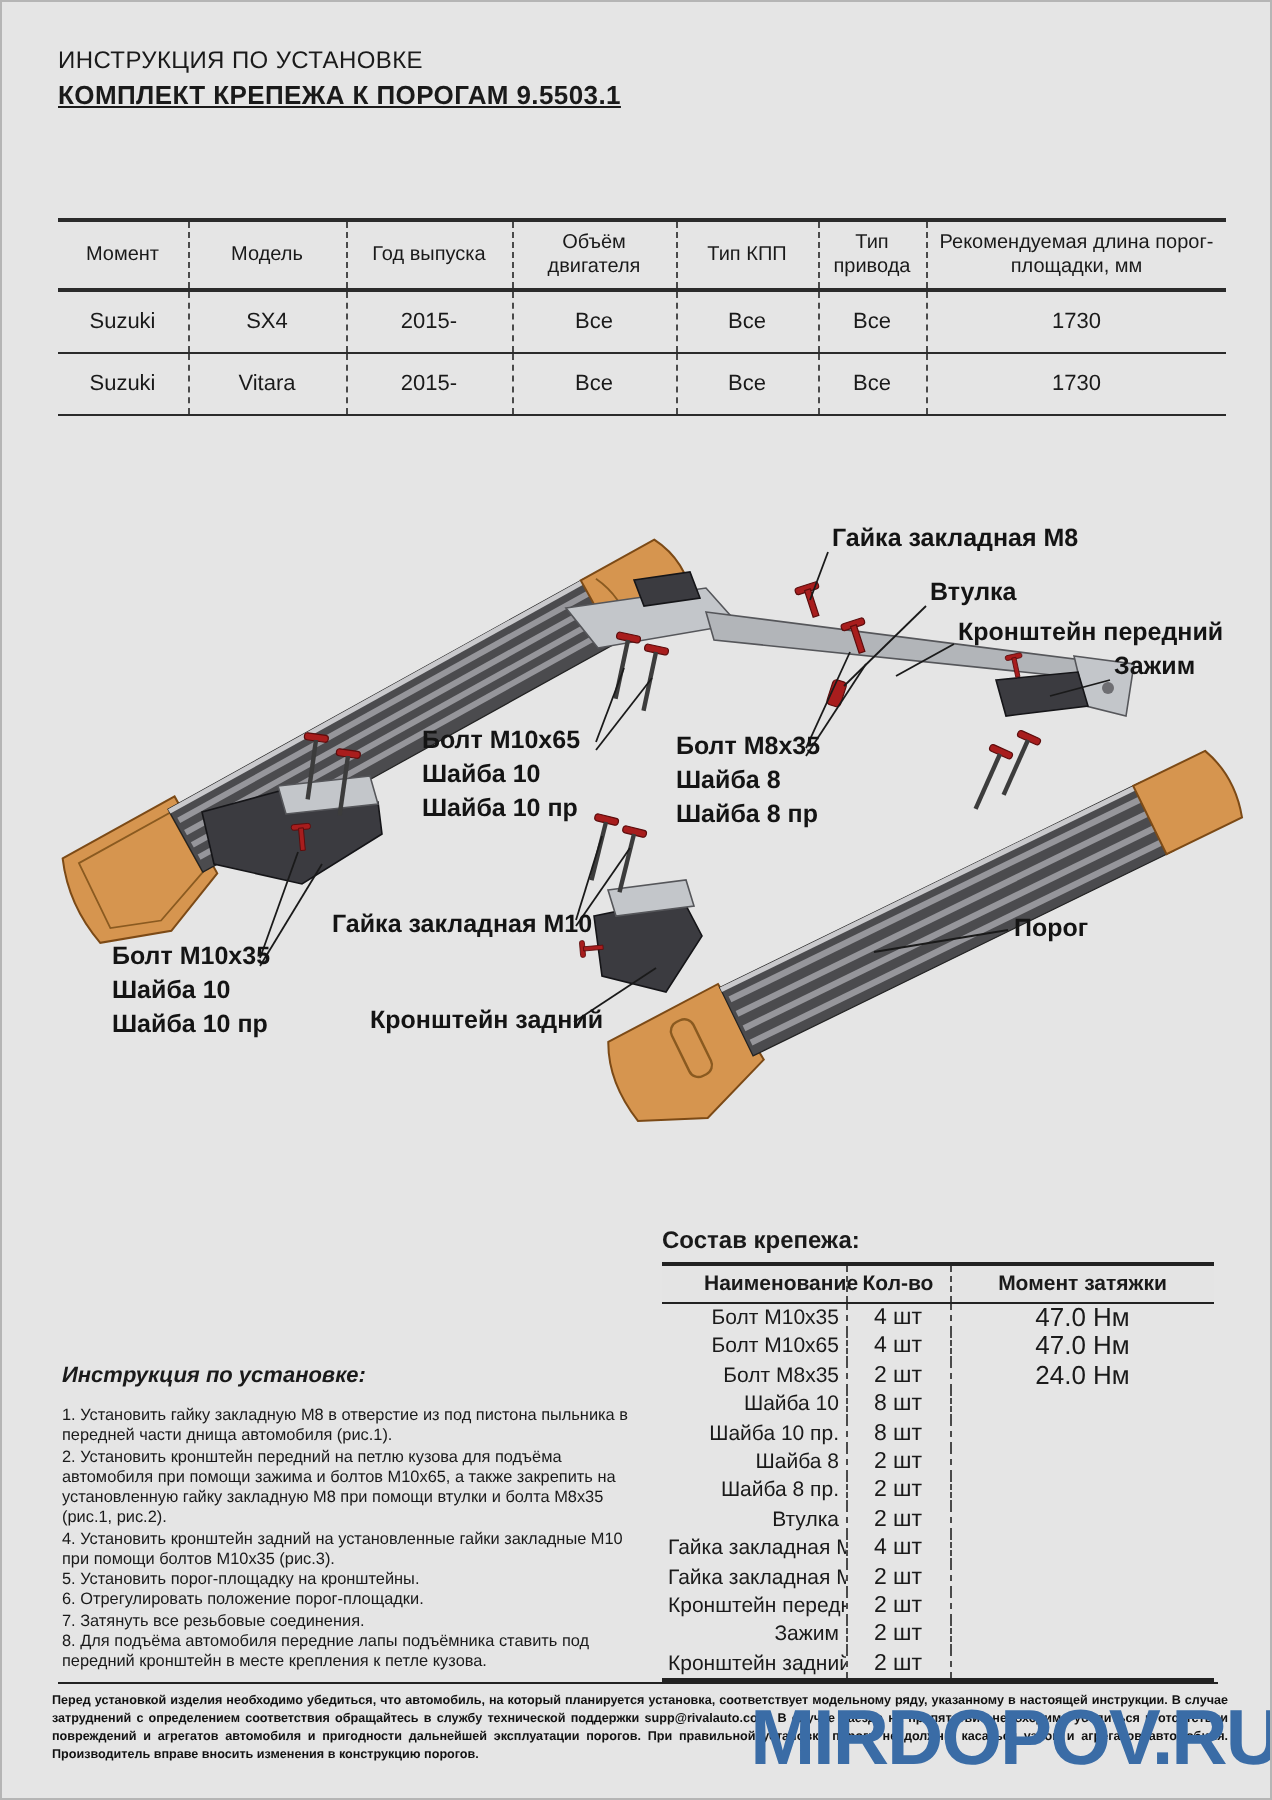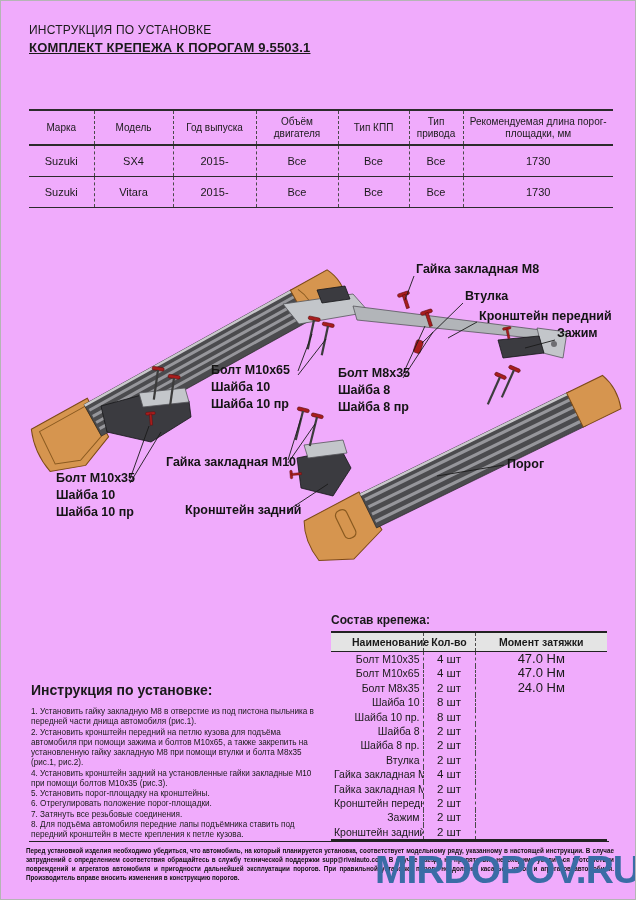--- a/index.html
+++ b/index.html
@@ -1,16 +1,16 @@
 <!DOCTYPE html>
 <html><head>
 <meta charset="utf-8">
 <style>
   html,body{margin:0;padding:0;background:#fff;}
-  #page{position:relative;width:636px;height:900px;background:#f0abfc;overflow:hidden;
+  #page{position:relative;width:636px;height:900px;background:#e5e5e5;overflow:hidden;
         font-family:"Liberation Sans",sans-serif;color:#1a1a1a;border:1px solid #b5b5b5;box-sizing:border-box;}
   
   #hdr{position:absolute;left:28px;top:22px;}
   #hdr .t1{font-size:12px;font-weight:500;letter-spacing:.2px;}
   #hdr .t2{font-size:13px;font-weight:700;margin-top:3px;letter-spacing:.2px;text-decoration:underline;}
   
   #vt{position:absolute;left:28px;top:108px;width:584px;border-collapse:collapse;table-layout:fixed;
       border-top:2px solid #2b2b2b;border-bottom:1px solid #2b2b2b;}
   #vt th{font-size:10px;font-weight:400;line-height:1.15;padding:5px 2px;border-bottom:2px solid #2b2b2b;}
   #vt td{font-size:11px;height:28px;text-align:center;border-bottom:1px solid #2b2b2b;}
@@ -40,21 +40,21 @@
          padding:3px 2px;text-align:center;}
   #hw th:first-child{text-align:right;padding-left:21px;}
   #hw td{font-size:10.5px;height:14.4px;line-height:14.4px;padding:0 3px;white-space:nowrap;overflow:hidden;}
   #hw th:nth-child(1),#hw td:nth-child(1){border-right:1px dashed #4a4a4a;}
   #hw th:nth-child(2),#hw td:nth-child(2){border-right:1px dashed #4a4a4a;}
   #hw td:nth-child(1){text-align:right;}
   #hw td:nth-child(2){text-align:center;font-size:11.5px;}
   #hw td:nth-child(3){text-align:center;font-size:13px;}
   
   #instr{position:absolute;left:30px;top:681px;width:293px;}
-  #instr .instr-title{font-size:14px;font-weight:700;margin-bottom:9px;}
+  #instr .instr-title{font-size:11px;font-weight:700;margin-bottom:9px;font-style:italic;}
   .instr-item{font-size:8.2px;line-height:1.25;margin:0;}
   
   #footer-line{position:absolute;left:28px;top:840px;width:580px;border-top:1.5px solid #222;}
   #footer{position:absolute;left:25px;top:845px;width:588px;font-size:6.3px;font-weight:700;
           line-height:1.45;color:#111;text-align:justify;}
   #watermark{position:absolute;top:847px;right:-5px;font-size:39px;font-weight:800;
              color:#3a6ca6;letter-spacing:-1px;white-space:nowrap;}
 </style>
 </head>
 <body>
@@ -71,21 +71,21 @@
       <col style="width:65px">
         <col style="width:79px">
         <col style="width:83px">
       <col style="width:82px">
         <col style="width:71px">
         <col style="width:54px">
         <col style="width:150px">
     </colgroup>
     <thead>
       <tr>
-          <th>Марка</th>
+          <th>Момент</th>
           <th>Модель</th>
           <th>Год выпуска</th>
           <th>Объём двигателя</th>
           <th>Тип КПП</th>
           <th>Тип привода</th>
           <th>Рекомендуемая длина порог-площадки, мм</th>
         </tr>
     </thead>
     <tbody>
         <tr>

